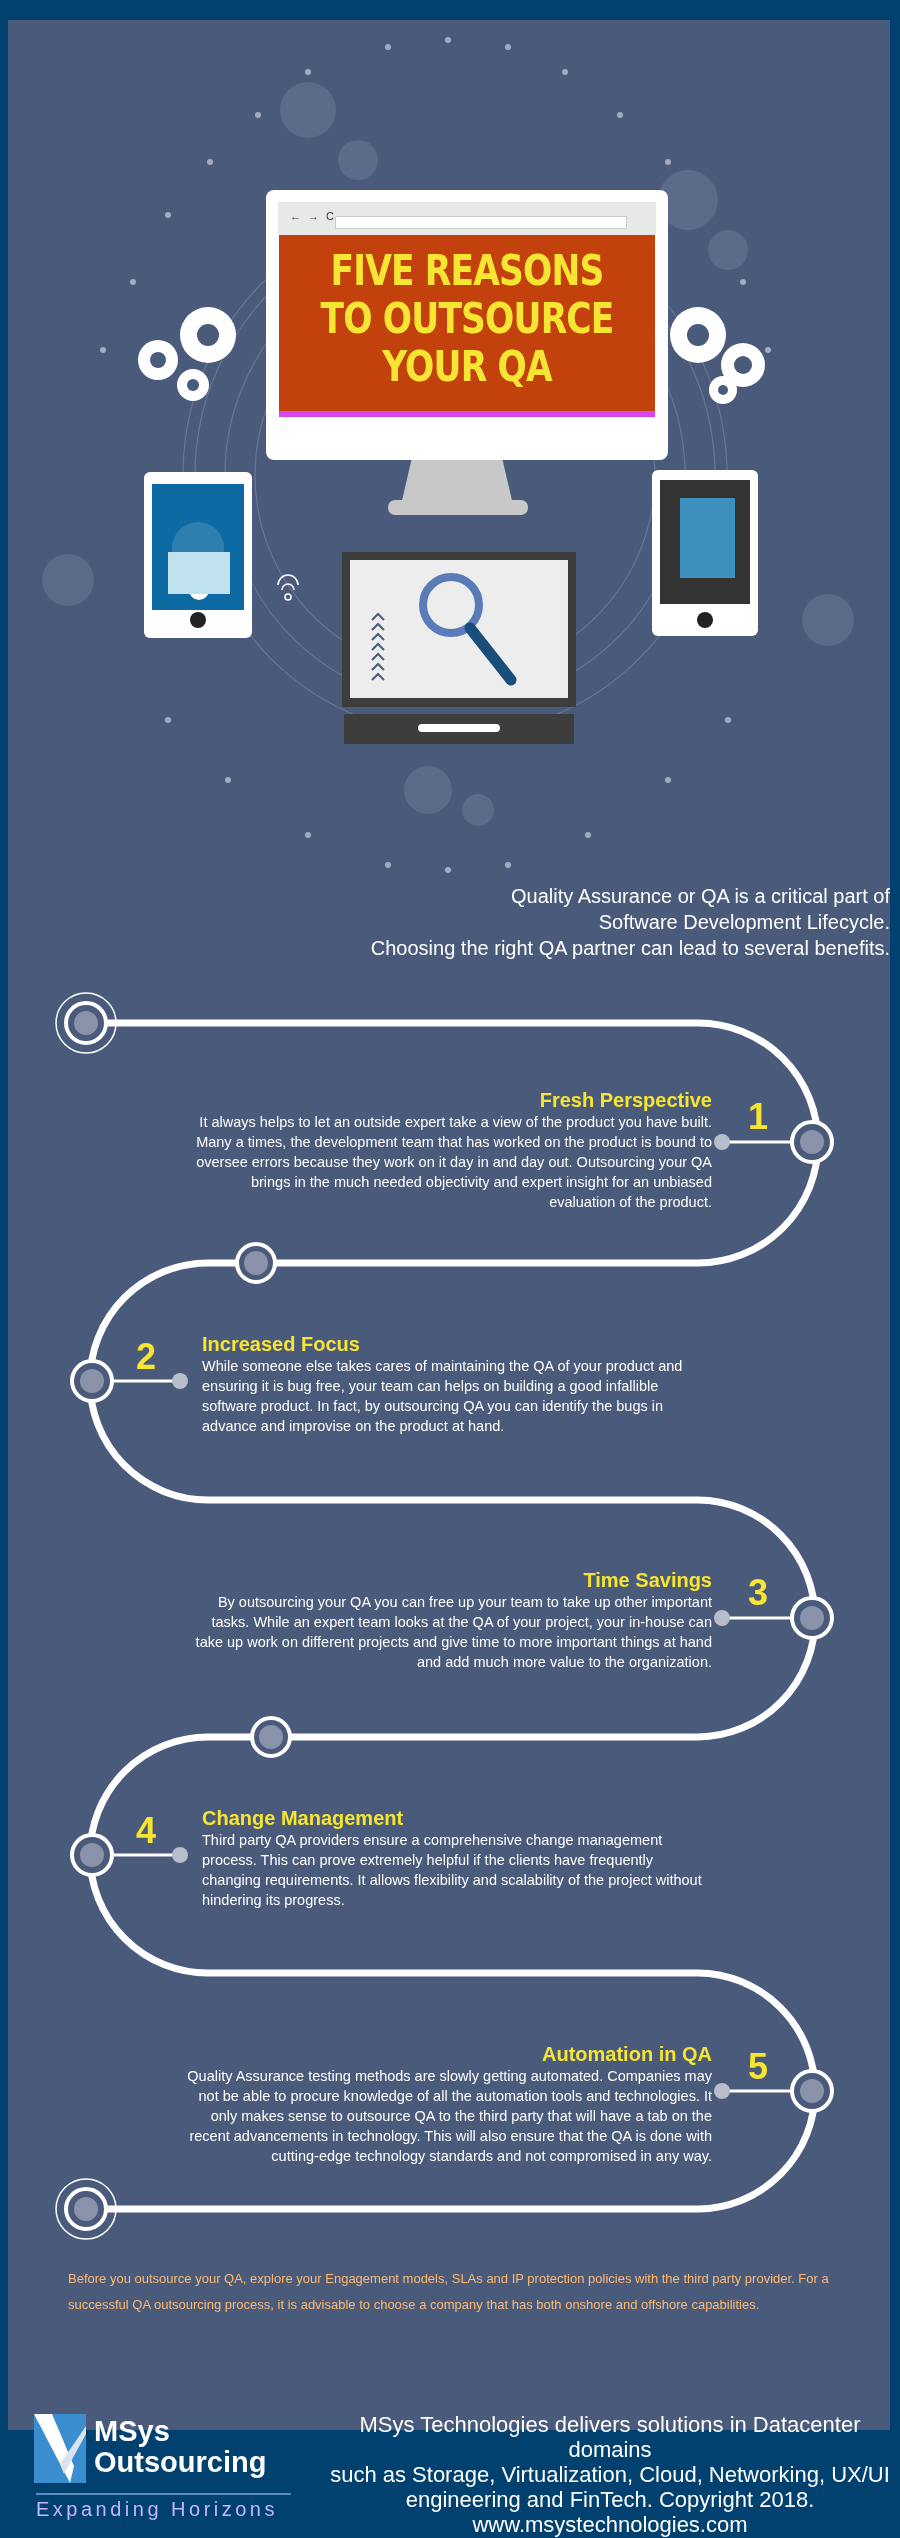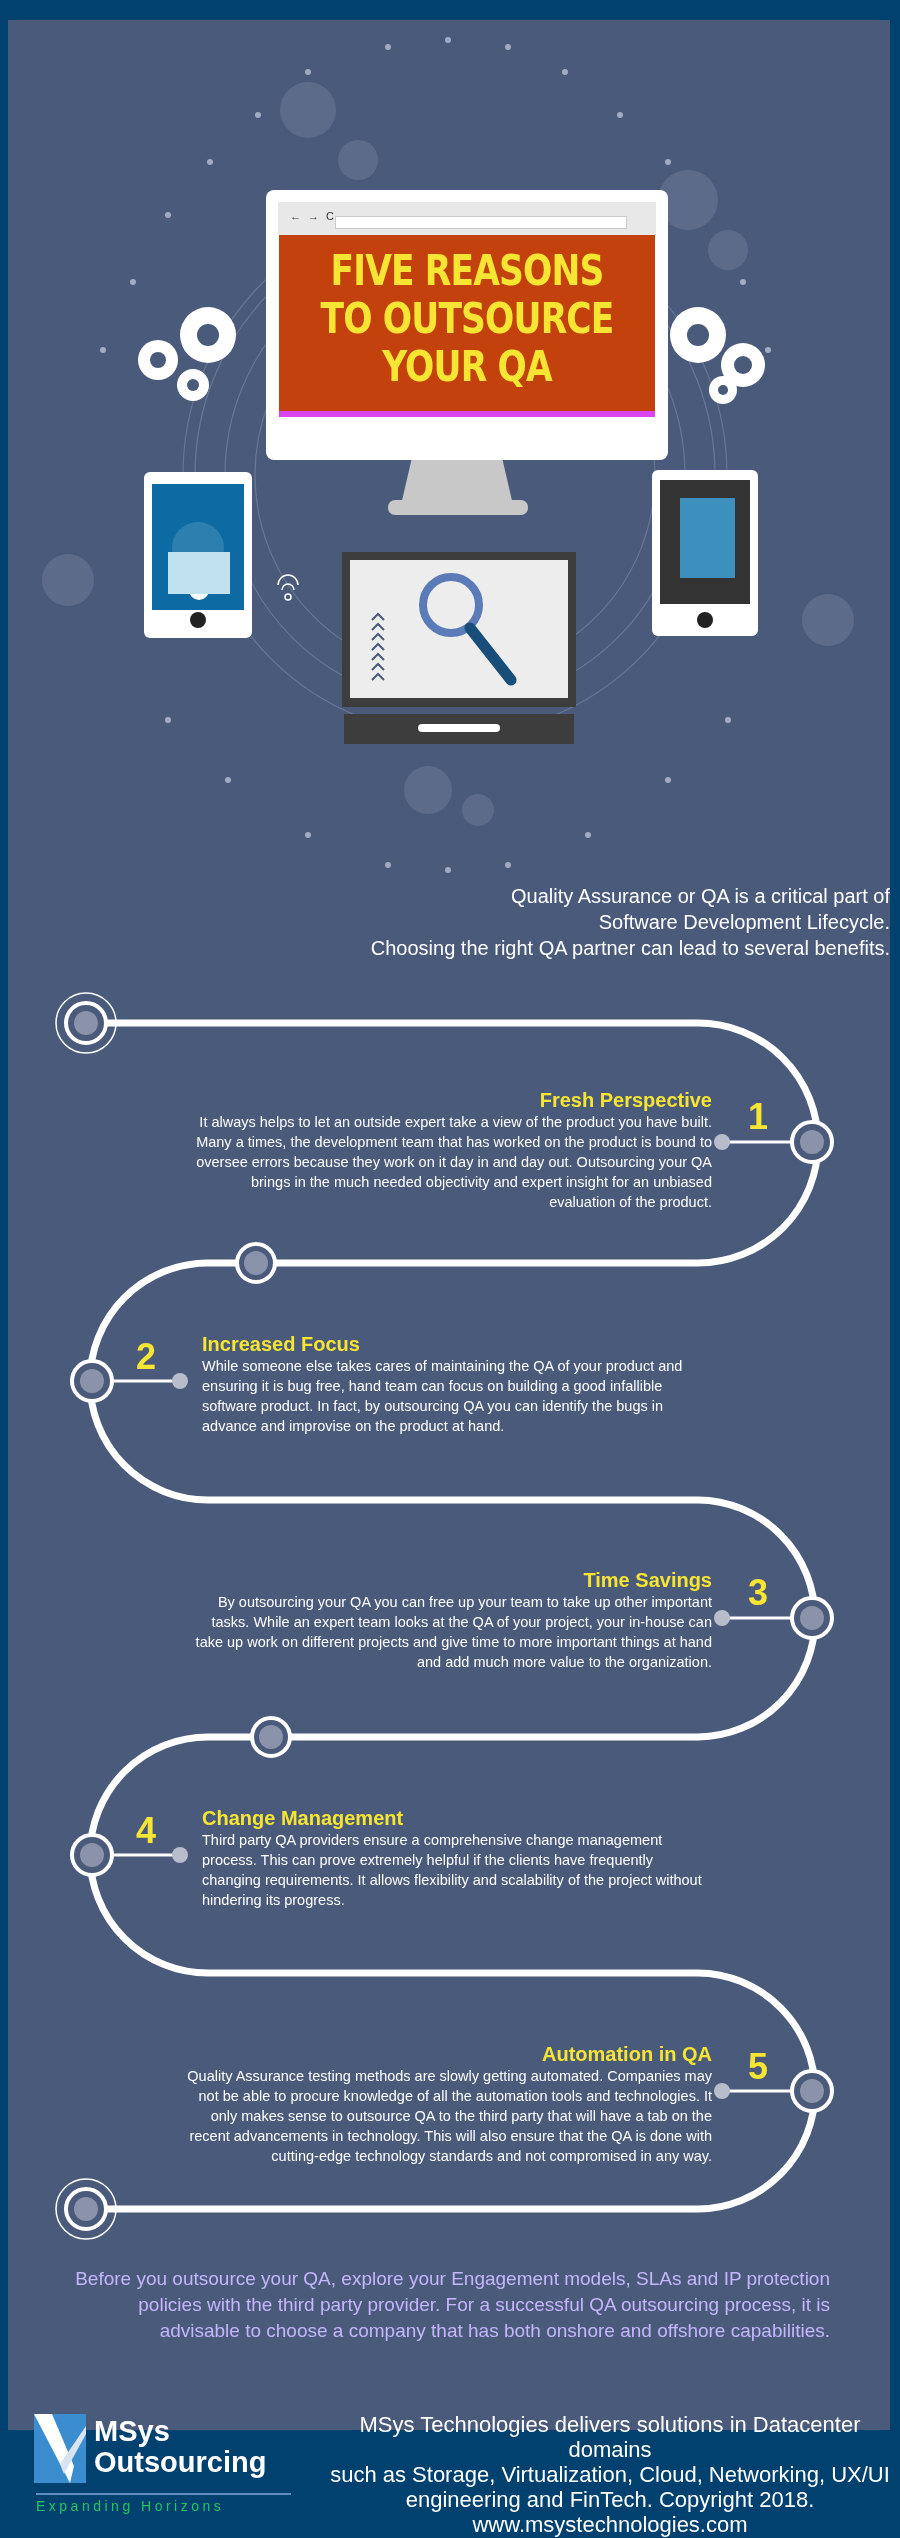--- a/index.html
+++ b/index.html
@@ -15,26 +15,26 @@
   .screen { position: absolute; left: 13px; top: 45px; right: 13px; height: 176px; background: #c2410c; border-bottom: 6px solid #d946ef; }
   .title-line { display: block; text-align: center; color: #f6e532; font-family: "DejaVu Sans", sans-serif; font-weight: bold;
                 font-size: 42px; line-height: 48px; letter-spacing: -1px; transform: scaleX(0.82); transform-origin: center; }
   .title-wrap { position: absolute; left: 0; right: 0; top: 12px; }
   .intro { position: absolute; left: 0; right: 0; top: 883px; text-align: right; color: #fff; font-size: 20px; line-height: 26px; }
   .reason { position: absolute; color: #fff; font-size: 14.5px; line-height: 20px; }
   .reason .rtitle { color: #f6e532; font-weight: bold; font-size: 20px; line-height: 24px; display: block; }
   .reason.right { text-align: right; }
   .reason.left { text-align: left; }
   .num { position: absolute; color: #f6e532; font-weight: bold; font-size: 36px; }
-  .closing { position: absolute; left: 60px; right: 60px; top: 2266px; text-align: right; color: #c4b5fd; font-size: 19px; line-height: 26px; }
+  .closing { position: absolute; left: 60px; right: 60px; top: 2266px; text-align: left; color: #fdba74; font-size: 13px; line-height: 26px; }
   .footer-logo { position: absolute; left: 34px; top: 2404px; width: 260px; height: 115px; }
   .logo-mark { position: absolute; left: 0; top: 10px; width: 52px; height: 69px; background: #3a8ed0; overflow: hidden; }
   .logo-name { position: absolute; left: 60px; top: 12px; color: #fff; font-size: 29px; line-height: 31px; font-weight: bold; }
   .logo-rule { position: absolute; left: 2px; top: 89px; width: 255px; height: 2px; background: #5f8fc0; }
-  .logo-tag { position: absolute; left: 2px; top: 94px; color: #22c55e; font-size: 14px; letter-spacing: 3.5px; }
+  .logo-tag { position: absolute; left: 2px; top: 94px; color: #c4b5fd; font-size: 20px; letter-spacing: 3.5px; }
   .footer-text { position: absolute; left: 330px; width: 560px; top: 2412px; text-align: center; color: #fff; font-size: 22px; line-height: 25px; }
 </style>
 </head>
 <body>
 
 <div class="panel">
 
   <svg class="hero-svg" width="882" height="880">
     <g fill="none" stroke="#6c7a98" stroke-width="1.2" opacity="0.9">
       <circle cx="447" cy="455" r="260"></circle>
@@ -222,21 +222,21 @@
 
   <span class="num" style="left:740px;top:1076px;">1</span>
   <div class="reason right" style="left:180px;width:524px;top:1068px;">
     <span class="rtitle">Fresh Perspective</span>
     <span>It always helps to let an outside expert take a view of the product you have built. Many a times, the development team that has worked on the product is bound to oversee errors because they work on it day in and day out. Outsourcing your QA brings in the much needed objectivity and expert insight for an unbiased evaluation of the product.</span>
   </div>
 
   <span class="num" style="left:128px;top:1316px;">2</span>
   <div class="reason left" style="left:194px;width:510px;top:1312px;">
     <span class="rtitle">Increased Focus</span>
-    <span>While someone else takes cares of maintaining the QA of your product and ensuring it is bug free, hand team can focus on building a good infallible software product. In fact, by outsourcing QA you can identify the bugs in advance and improvise on the product at hand.</span>
+    <span>While someone else takes cares of maintaining the QA of your product and ensuring it is bug free, your team can helps on building a good infallible software product. In fact, by outsourcing QA you can identify the bugs in advance and improvise on the product at hand.</span>
   </div>
 
   <span class="num" style="left:740px;top:1552px;">3</span>
   <div class="reason right" style="left:180px;width:524px;top:1548px;">
     <span class="rtitle">Time Savings</span>
     <span>By outsourcing your QA you can free up your team to take up other important tasks. While an expert team looks at the QA of your project, your in-house can take up work on different projects and give time to more important things at hand and add much more value to the organization.</span>
   </div>
 
   <span class="num" style="left:128px;top:1790px;">4</span>
   <div class="reason left" style="left:194px;width:510px;top:1786px;">

